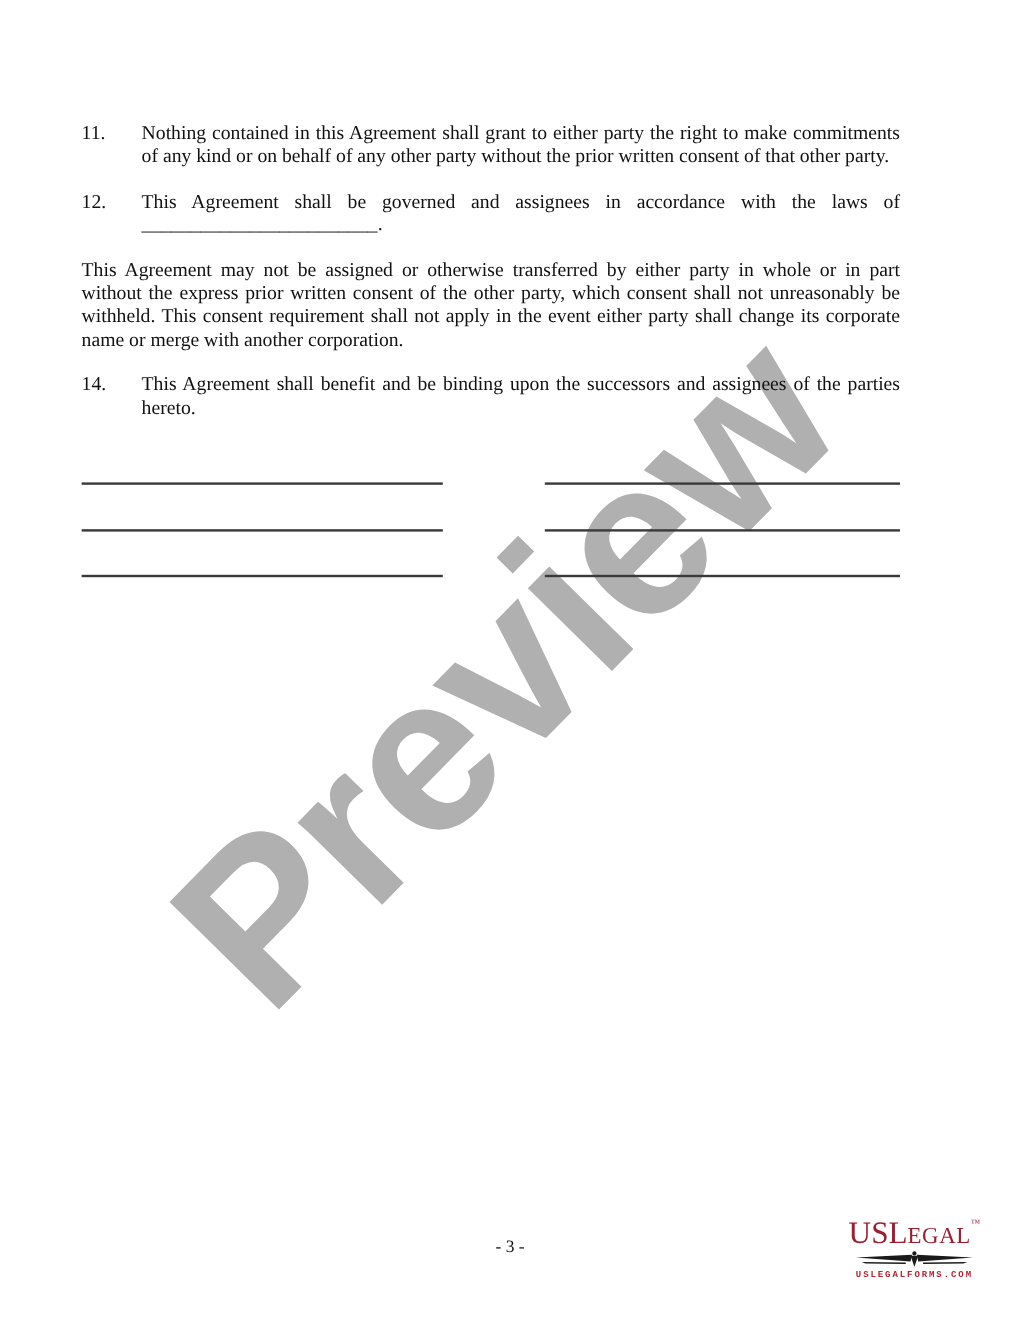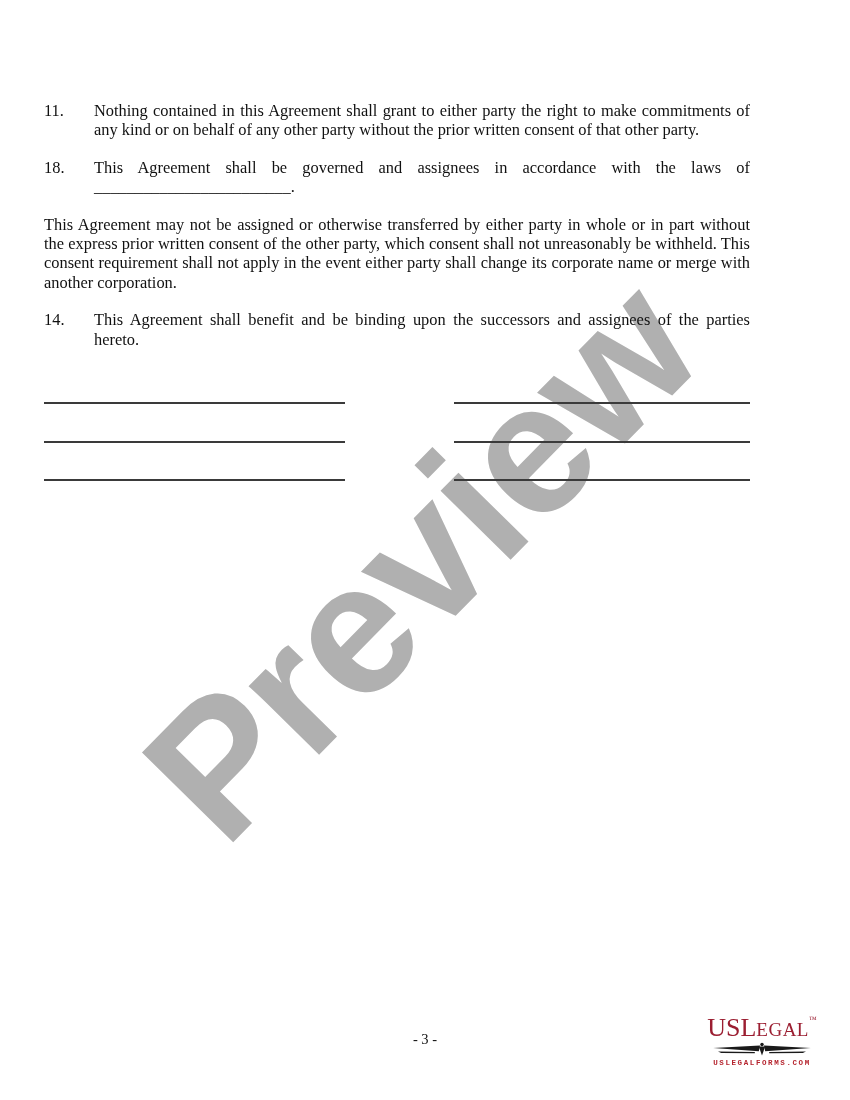--- a/index.html
+++ b/index.html
@@ -24,20 +24,21 @@
     color: #b0b0b0;
     white-space: nowrap;
     z-index: 0;
     letter-spacing: -2px;
     user-select: none;
   }
   .content {
     position: relative;
     z-index: 1;
     padding: 101px 100px 0 44px;
+    margin-left: 24px;
   }
   .clause {
     display: flex;
     margin: 0 0 18px 0;
     font-size: 16.4px;
     line-height: 19.4px;
   }
   .clause-num {
     width: 50px;
     flex-shrink: 0;
@@ -106,21 +107,21 @@
 
   <div class="content">
 
     <div class="clause">
       <div class="clause-num">11.</div>
       <div class="clause-text">Nothing contained in this Agreement shall grant to either party the right to make commitments of any kind or on behalf of any other party without the prior written consent of that other party.</div>
     </div>
 
 
     <div class="clause">
-      <div class="clause-num">18.</div>
+      <div class="clause-num">12.</div>
       <div class="clause-text">This Agreement shall be governed and assignees in accordance with the laws of ________________________.</div>
     </div>
 
     <div class="clause">
       <div class="clause-text">This Agreement may not be assigned or otherwise transferred by either party in whole or in part without the express prior written consent of the other party, which consent shall not unreasonably be withheld. This consent requirement shall not apply in the event either party shall change its corporate name or merge with another corporation.</div>
     </div>
 
     <div class="clause">
       <div class="clause-num">14.</div>
       <div class="clause-text">This Agreement shall benefit and be binding upon the successors and assignees of the parties hereto.</div>

